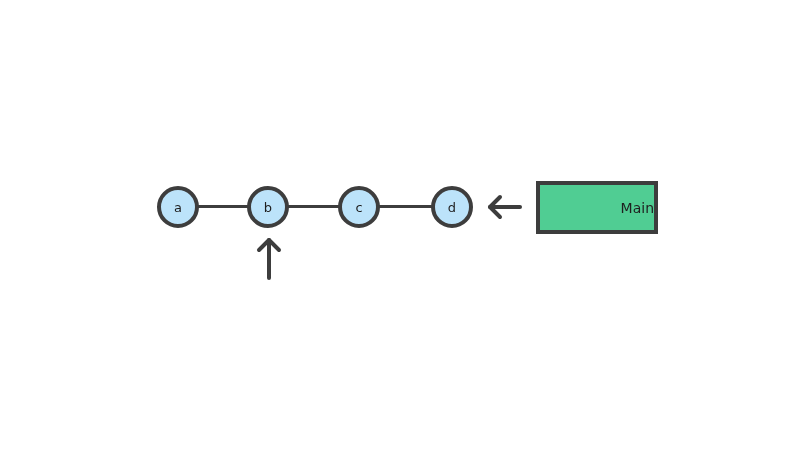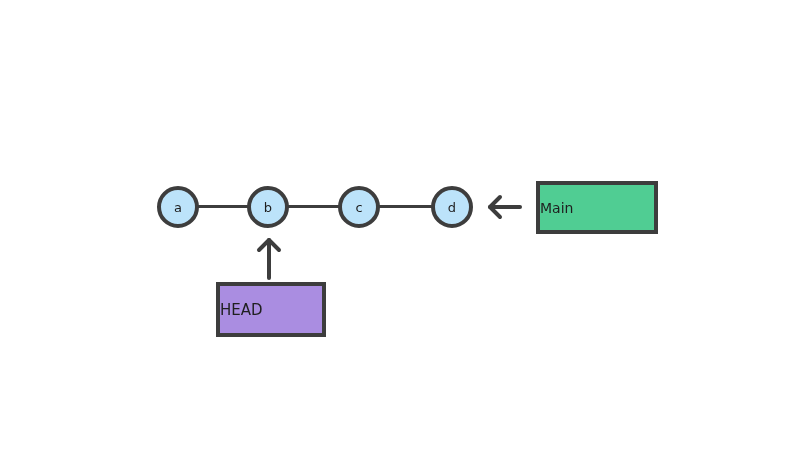--- a/index.html
+++ b/index.html
@@ -44,21 +44,21 @@
   .node-b { left: 247px; }
   .node-c { left: 338px; }
   .node-d { left: 431px; }
 
   
   .label-box {
     position: absolute;
     border: 4px solid #3d3d3d;
     display: flex;
     align-items: center;
-    justify-content: flex-start;
+    justify-content: flex-end;
     color: #1f1f1f;
     box-sizing: border-box;
   }
   .main-box {
     left: 536px;
     top: 181px;
     width: 122px;
     height: 53px;
     background: #50cd93;
     font-size: 14px;
@@ -117,17 +117,14 @@
 
   <div class="label-box main-box">
     <span>Main</span>
   </div>
 
   <svg class="arrow-svg arrow-up" width="30" height="48" viewBox="0 0 30 48" xmlns="http://www.w3.org/2000/svg">
     <line x1="15" y1="6" x2="15" y2="44"></line>
     <polyline points="5,16 15,6 25,16"></polyline>
   </svg>
 
-  <div class="label-box head-box">
-    <span>HEAD</span>
-  </div>
 
 </div>
 
 </body></html>

